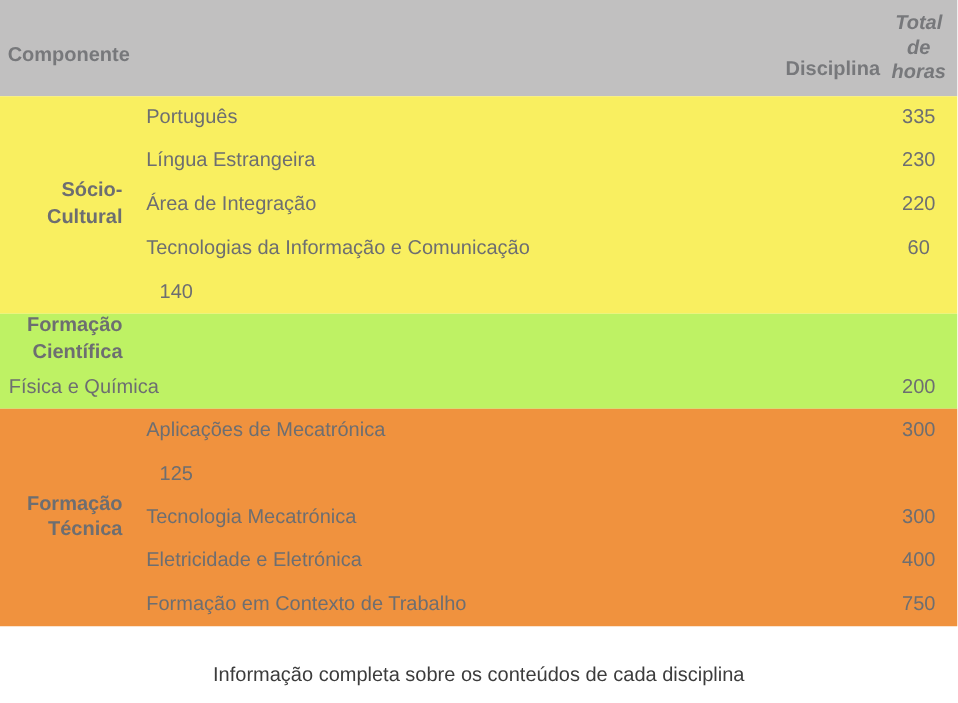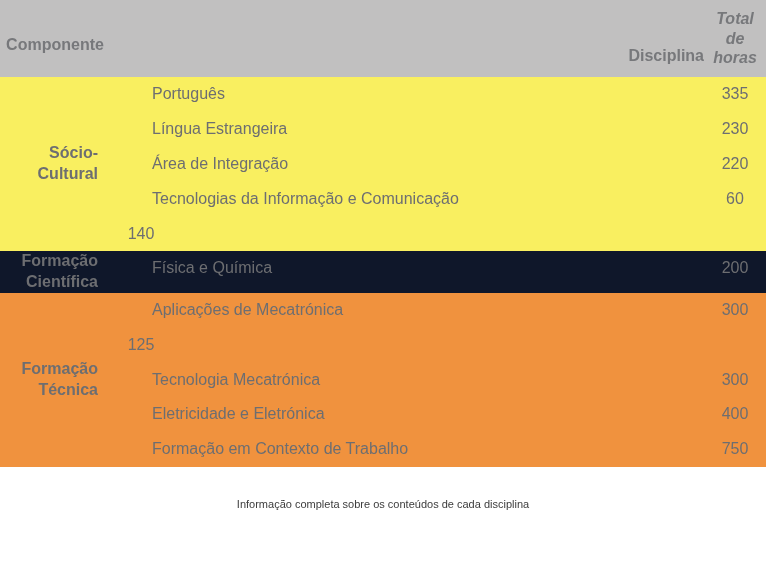--- a/index.html
+++ b/index.html
@@ -39,28 +39,28 @@
     display: flex; align-items: center; justify-content: center;
   }
   .comp-inner {
     font-weight: 700;
     text-align: right;
     max-width: 86px;
     line-height: 1.3;
   }
   .rows { flex: 1; display: flex; flex-direction: column; }
   .row { display: flex; align-items: center; height: 34.8px; }
-  .disc { flex: 1; padding-left: 7px; white-space: nowrap; margin-left: 35px; }
+  .disc { flex: 1; padding-left: 7px; white-space: nowrap; }
   .hours { width: 62px; text-align: center; }
 
   
   .caption {
     margin-top: 31px;
     text-align: center;
-    font-size: 11px;
+    font-size: 16px;
     color: var(--caption-text);
   }
 </style>
 </head>
 <body>
 
 <div class="table">
   <div class="header-row">
     <div class="h-comp">
       <span>Componente</span>
@@ -97,21 +97,21 @@
     <span class="disc">Tecnologias da Informação e Comunicação</span>
     <span class="hours">60</span>
   </div>
 
   <div class="row">
     <span class="hours">140</span>
   </div>
 </div>
   </div>
 
-  <div class="section" style="background: #0f172a;">
+  <div class="section" style="background: #bef264; flex-direction: column;">
     <div class="comp-cell">
       <span class="comp-inner">Formação Científica</span>
     </div>
     <div class="rows">
   <div class="row">
     <span class="disc">Física e Química</span>
     <span class="hours">200</span>
   </div>
 
 </div>

